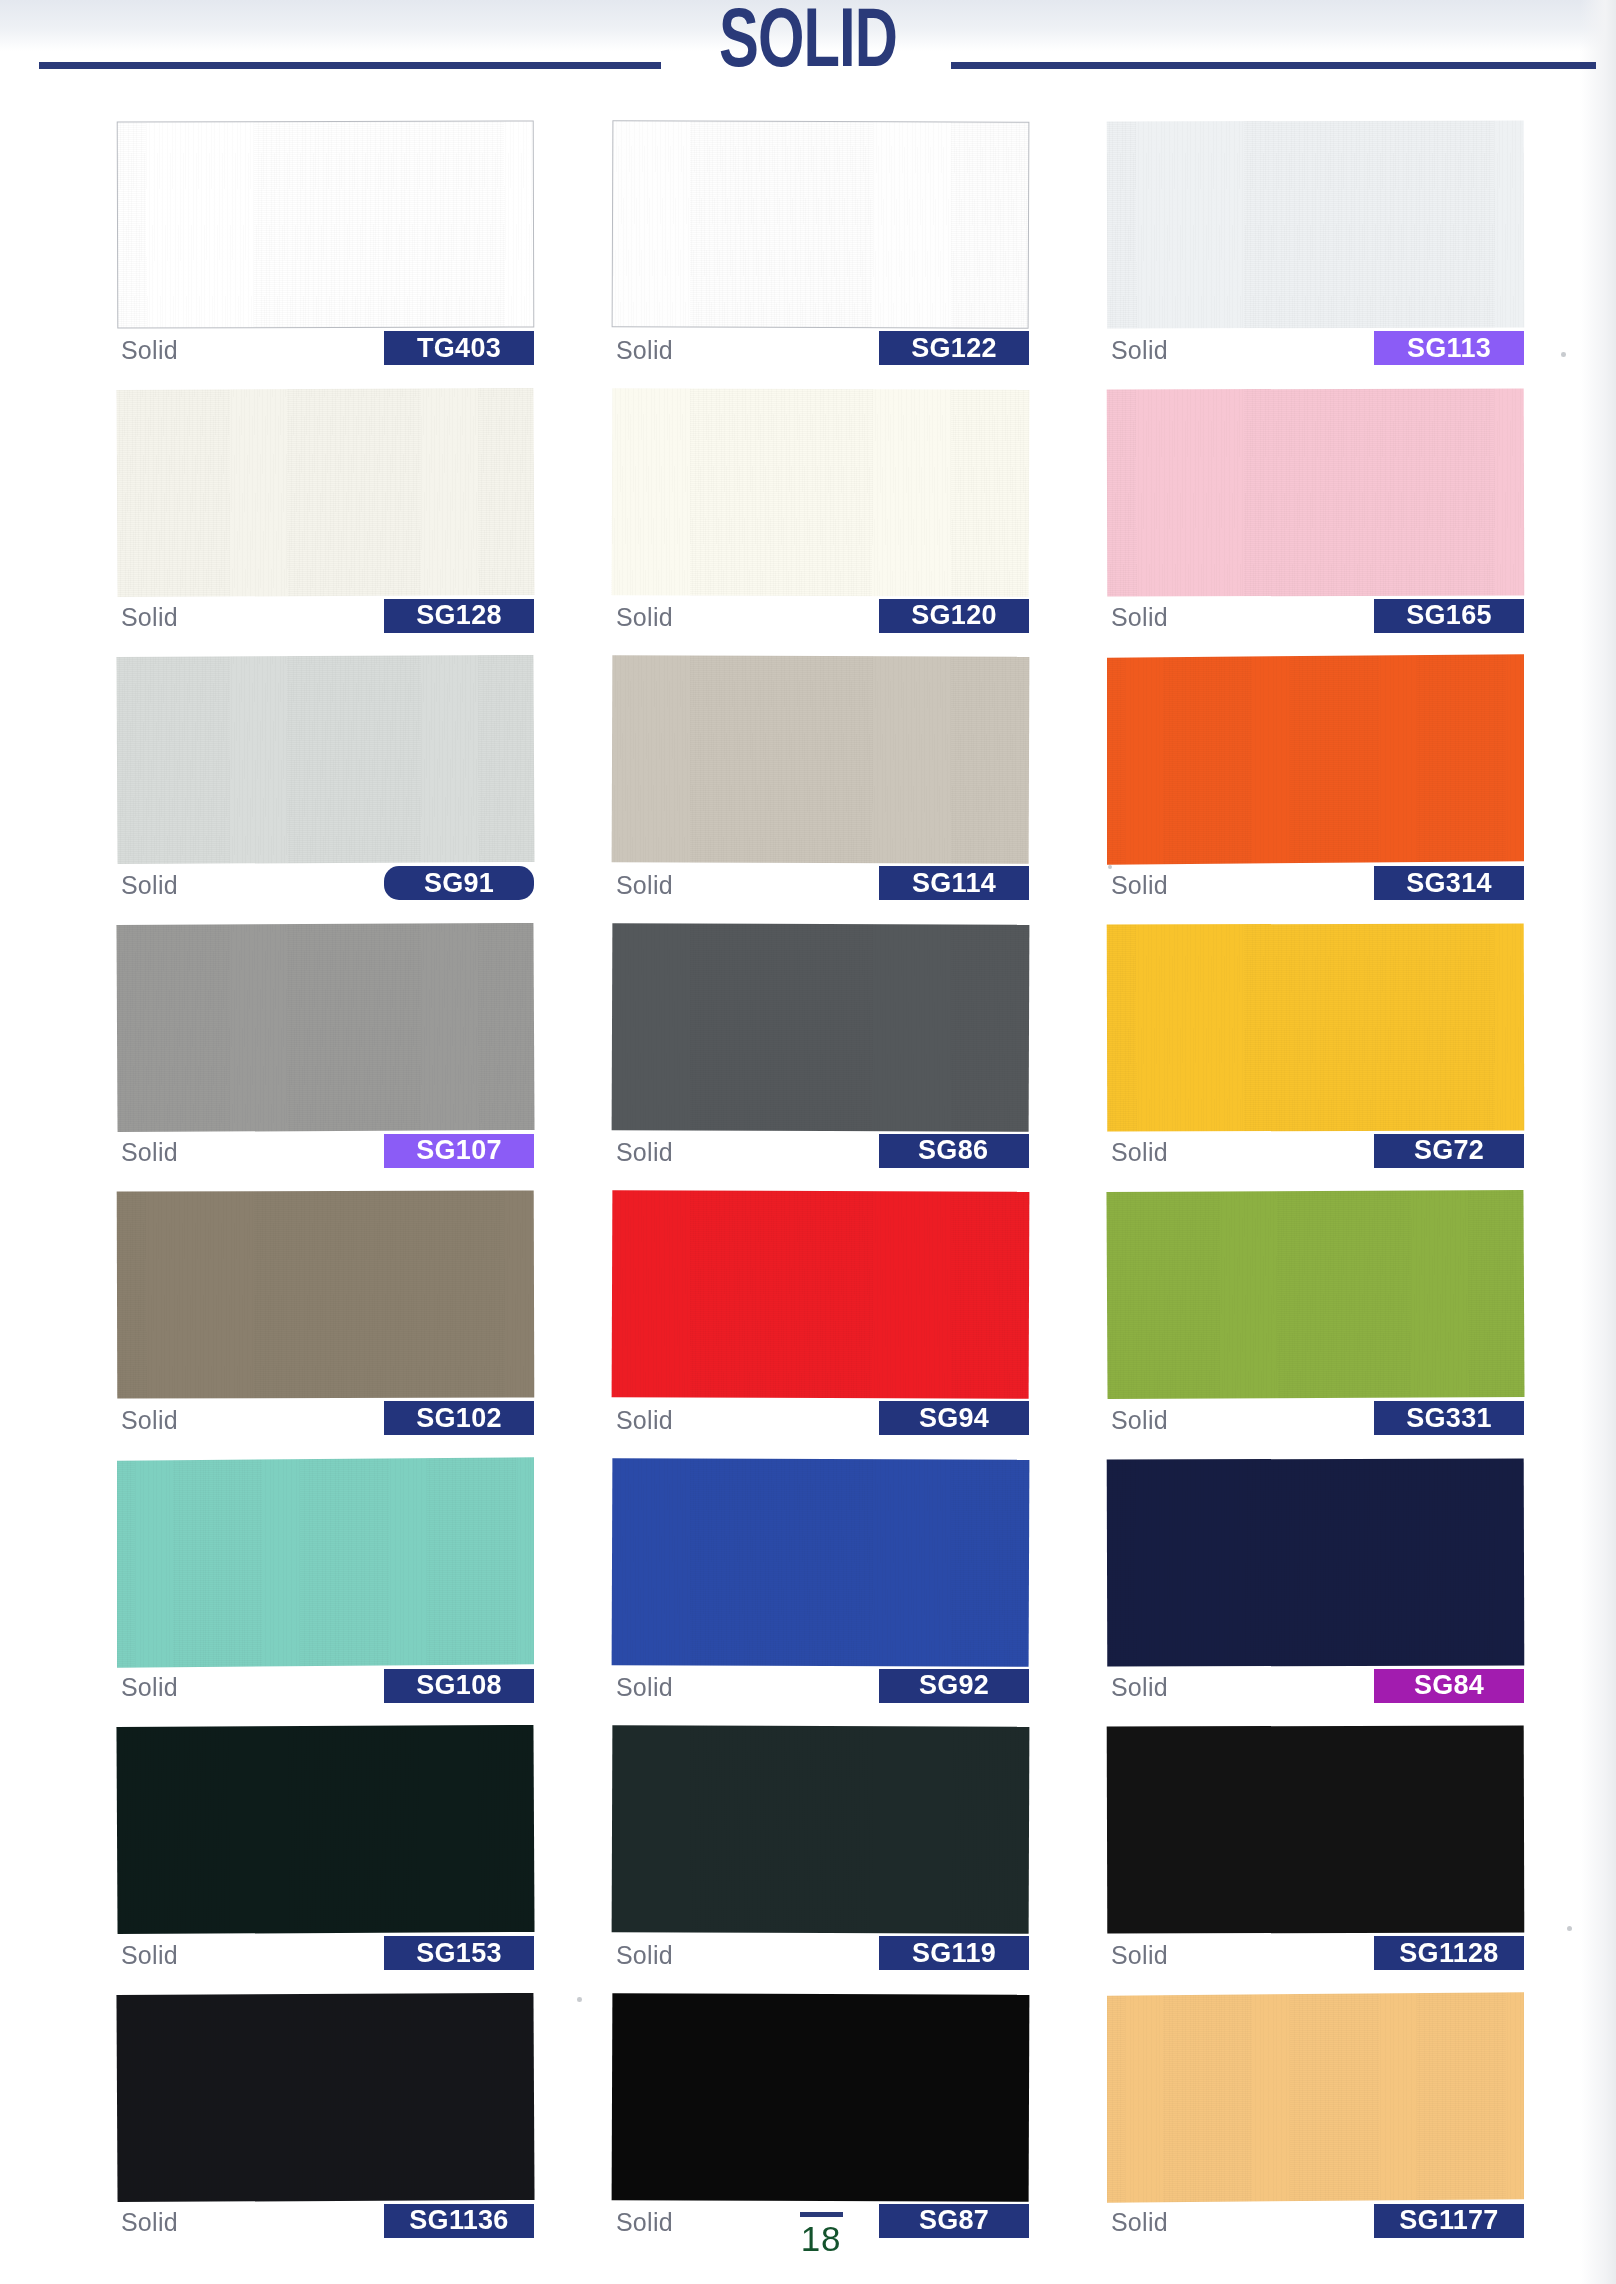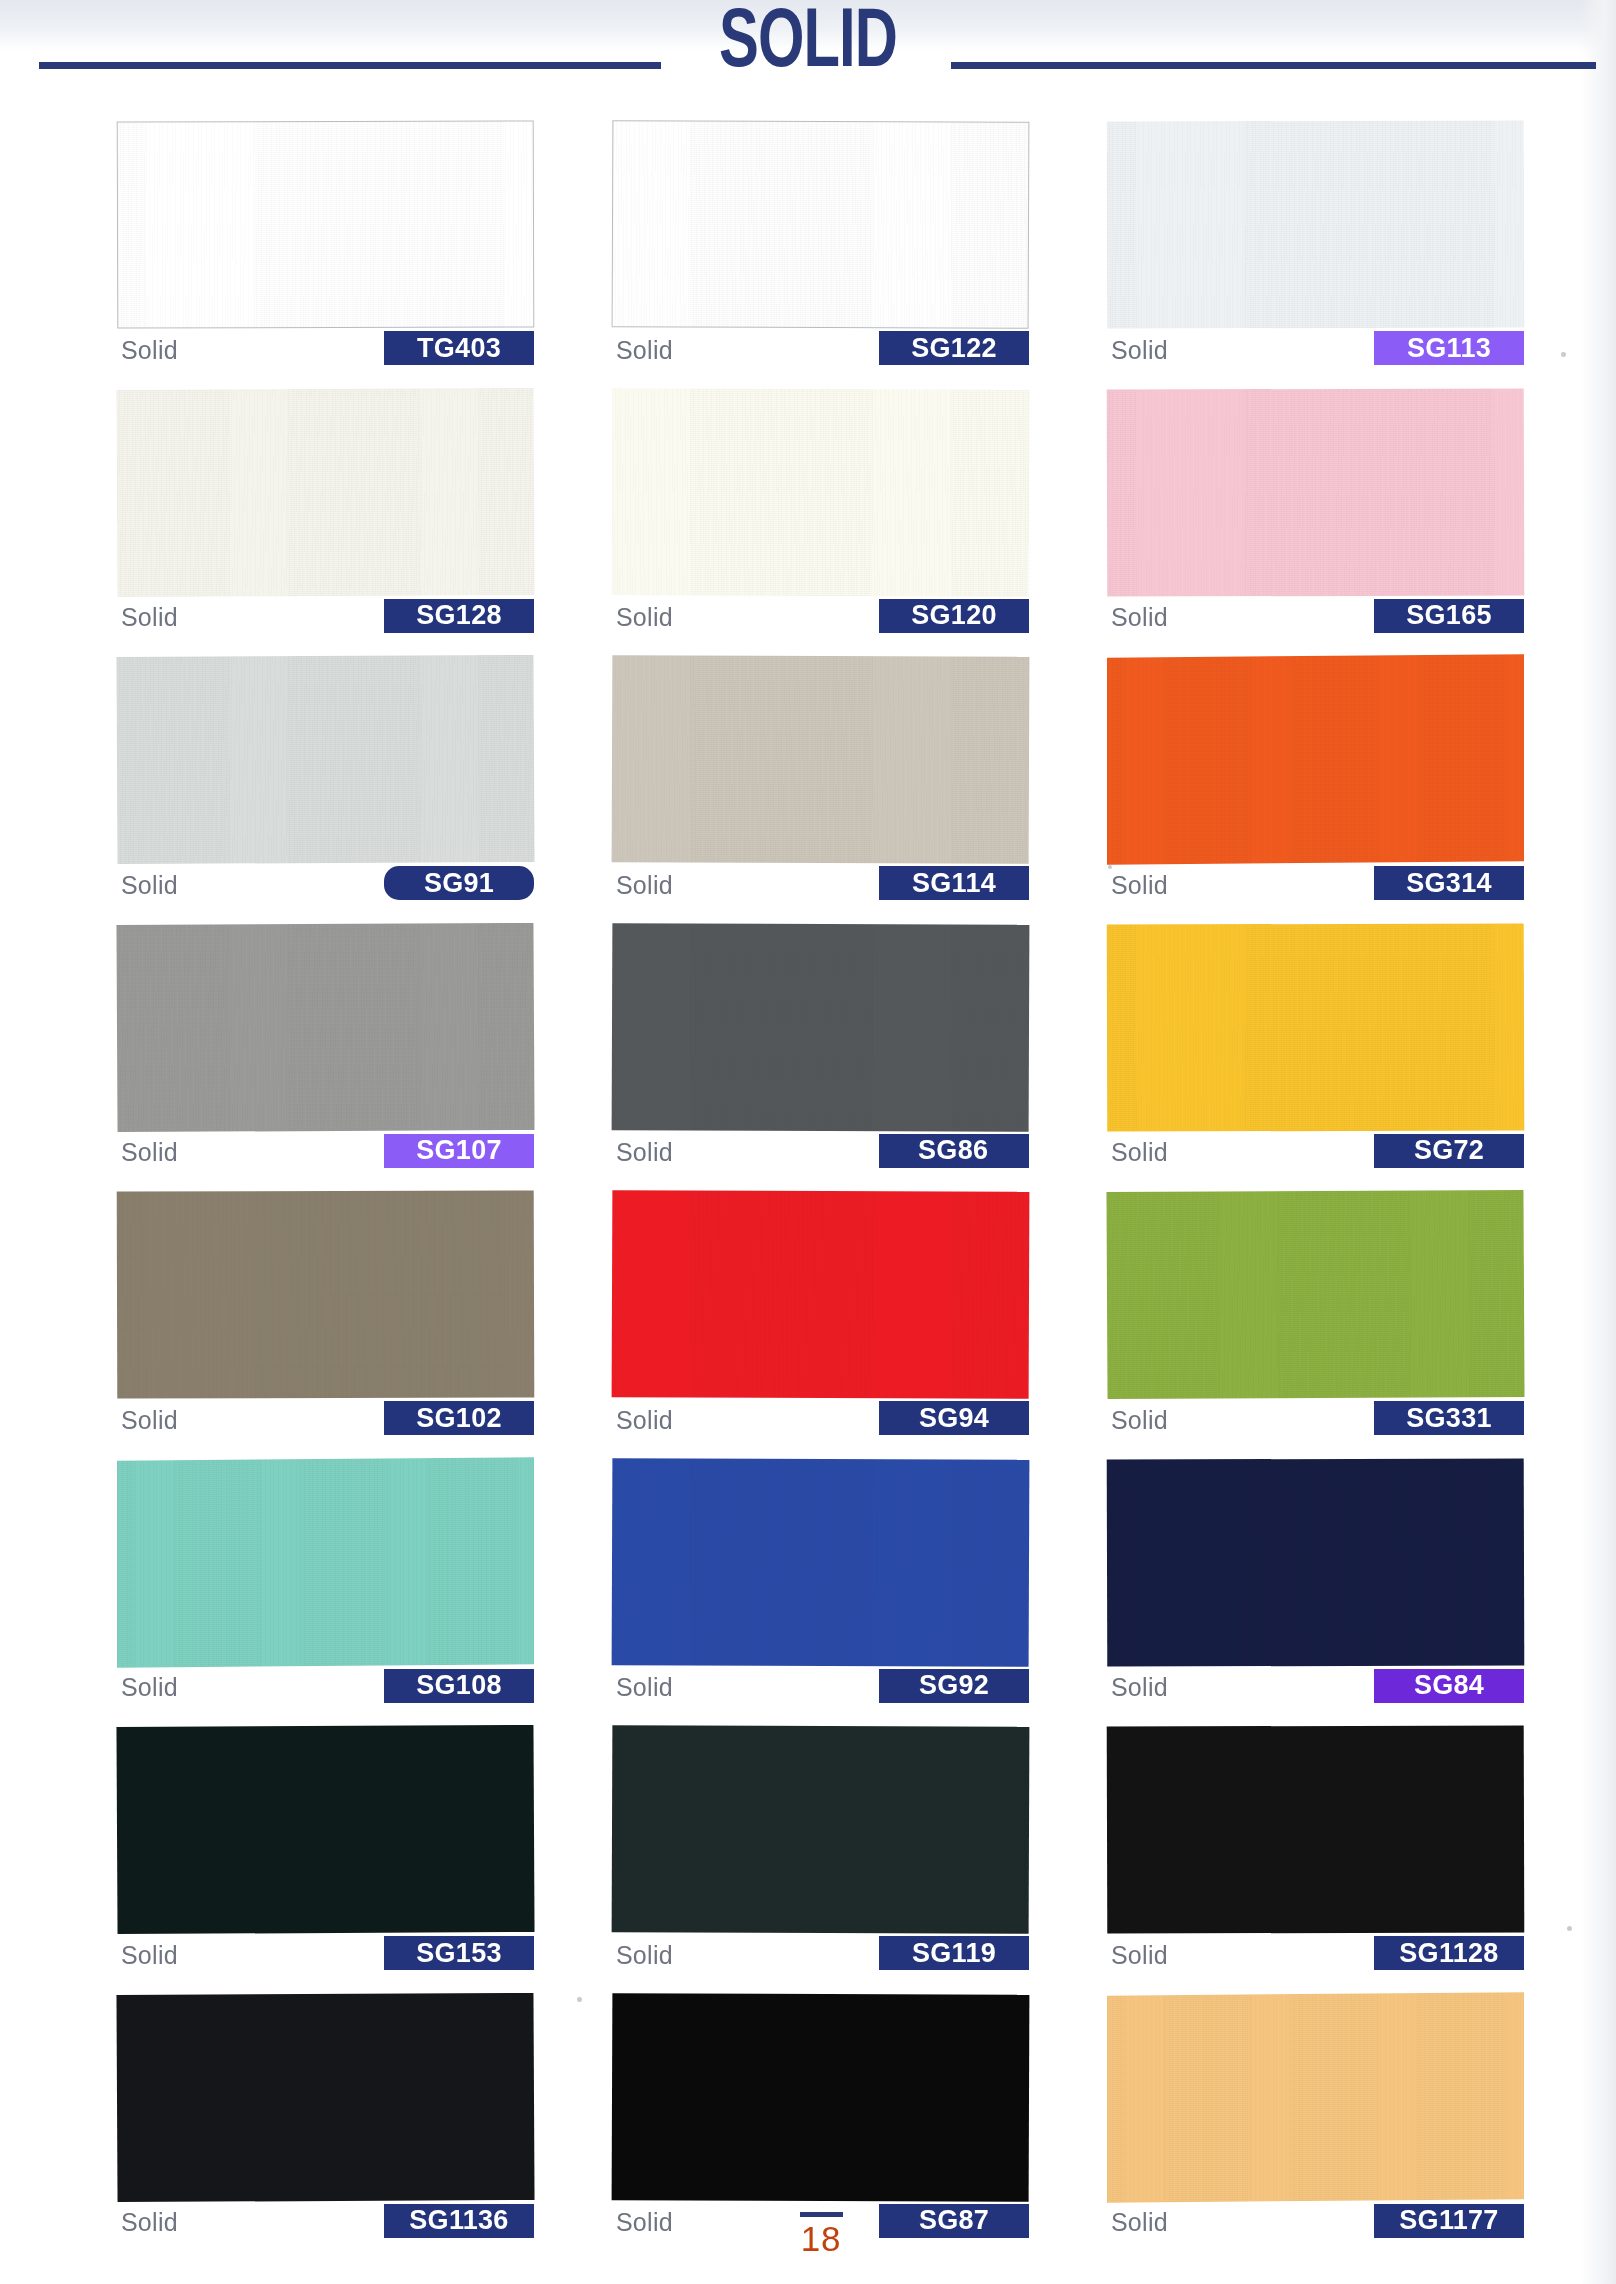--- a/index.html
+++ b/index.html
@@ -157,21 +157,21 @@
     text-align: center;
   }
   .page-number-rule {
     width: 43px;
     height: 4.6px;
     background: #2a3a79;
     margin: 0 auto 2.6px auto;
   }
   .page-number {
     font-size: 35px;
-    color: #c2410c;
+    color: #14532d;
     font-weight: normal;
     letter-spacing: 0.7px;
   }
 
   
   .speck {
     position: absolute;
     background: #9aa0a8;
     opacity: 0.55;
     border-radius: 50%;
@@ -342,21 +342,21 @@
         <div class="swatch-kind">Solid</div>
         <div class="swatch-code" style="background: rgb(35, 52, 124);">SG92</div>
       </div>
     </div>
     <div class="swatch-card tilt-c">
       <div class="swatch-chip" style="background: rgb(22, 29, 66);">
         <div class="tex"></div>
       </div>
       <div class="swatch-footer">
         <div class="swatch-kind">Solid</div>
-        <div class="swatch-code" style="background: #6d28d9;">SG84</div>
+        <div class="swatch-code" style="background: #a21caf;">SG84</div>
       </div>
     </div>
     <div class="swatch-card tilt-a">
       <div class="swatch-chip" style="background: rgb(13, 28, 26);">
         <div class="tex"></div>
       </div>
       <div class="swatch-footer">
         <div class="swatch-kind">Solid</div>
         <div class="swatch-code" style="background: rgb(35, 52, 124);">SG153</div>
       </div>

